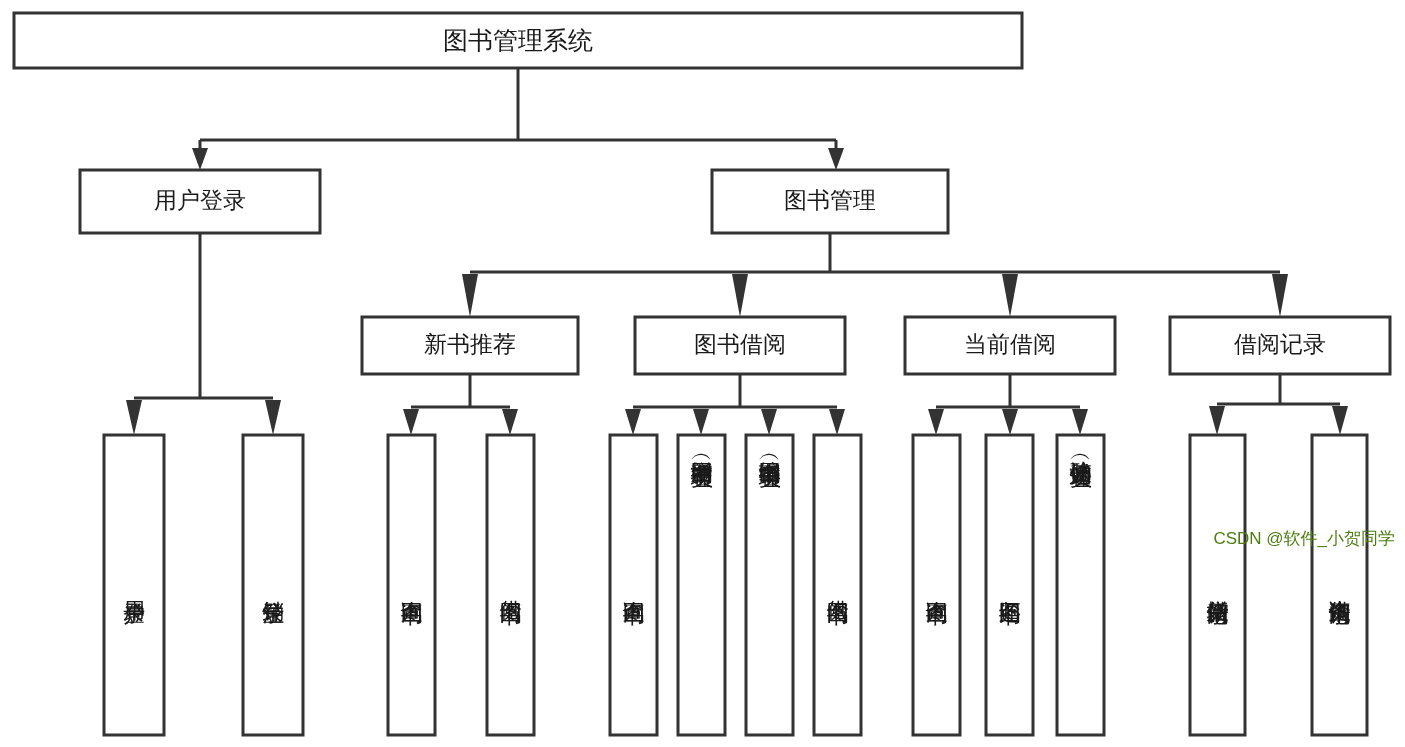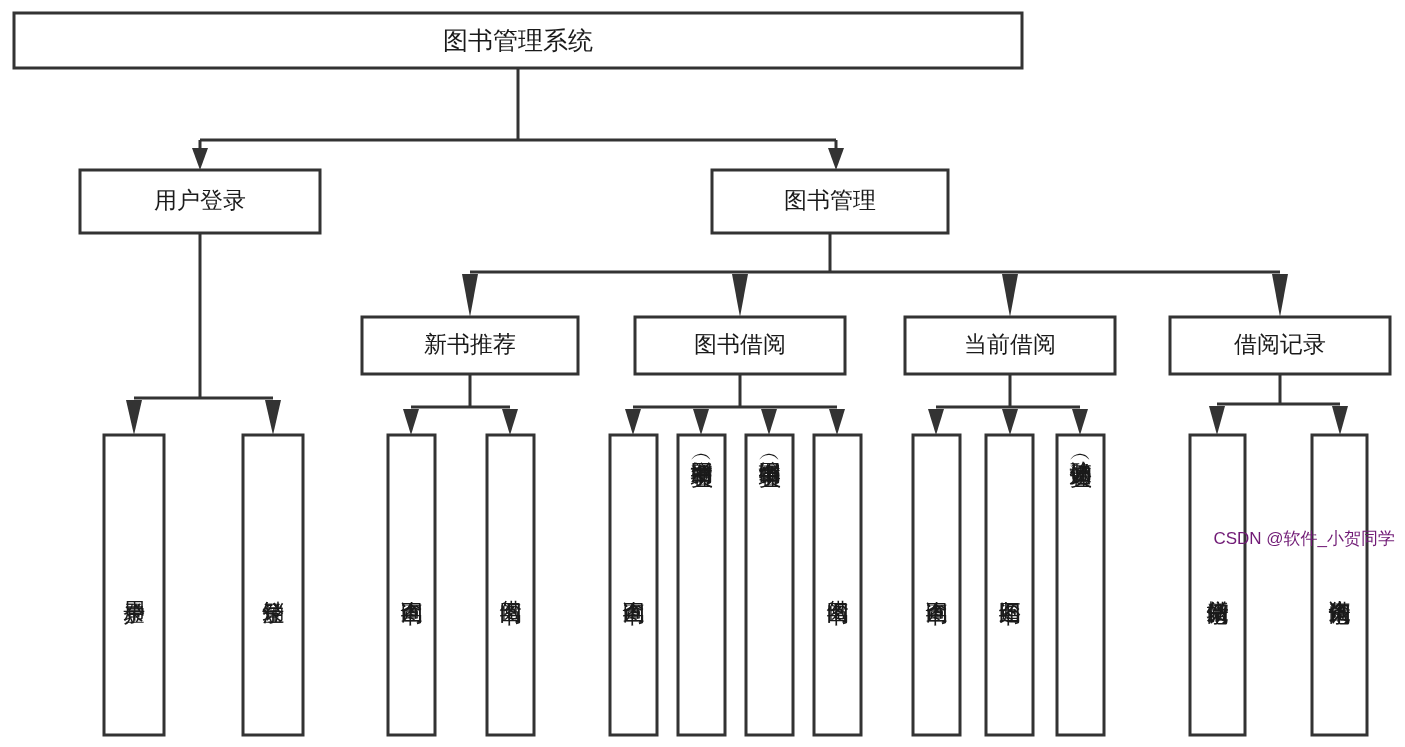--- a/index.html
+++ b/index.html
@@ -72,21 +72,21 @@
     letter-spacing: 1px;
     color: #1a1a1a;
     white-space: nowrap;
   }
   .watermark {
     position: absolute;
     right: 10px;
     bottom: 4px;
     font-family: "Liberation Sans", "DejaVu Sans", sans-serif;
     font-size: 17px;
-    color: #701a75;
+    color: #4d7c0f;
     white-space: nowrap;
   }
 </style>
 </head>
 <body>
 
 <div id="diagram-root">
   <svg class="diagram-canvas" viewBox="0 0 1405 747">
     <defs></defs>
 

